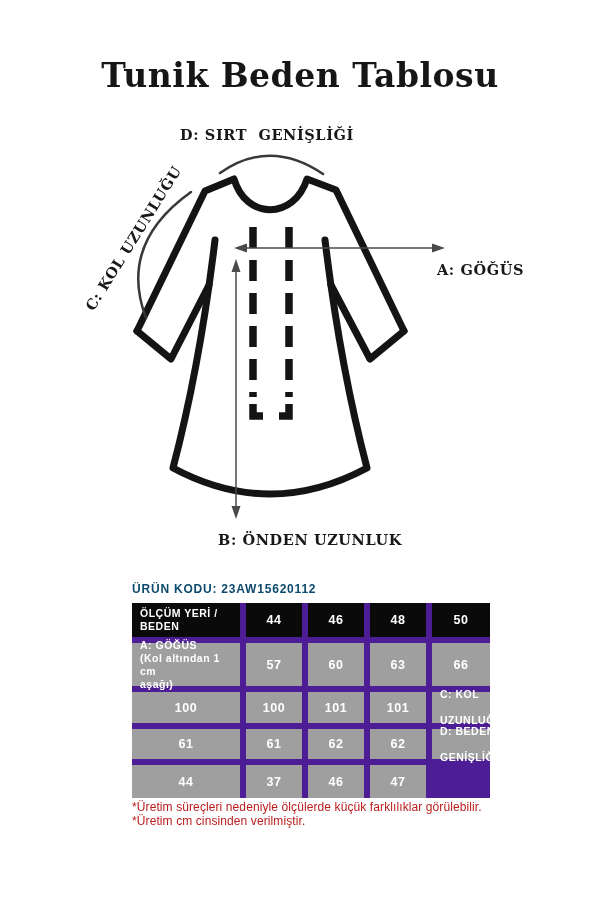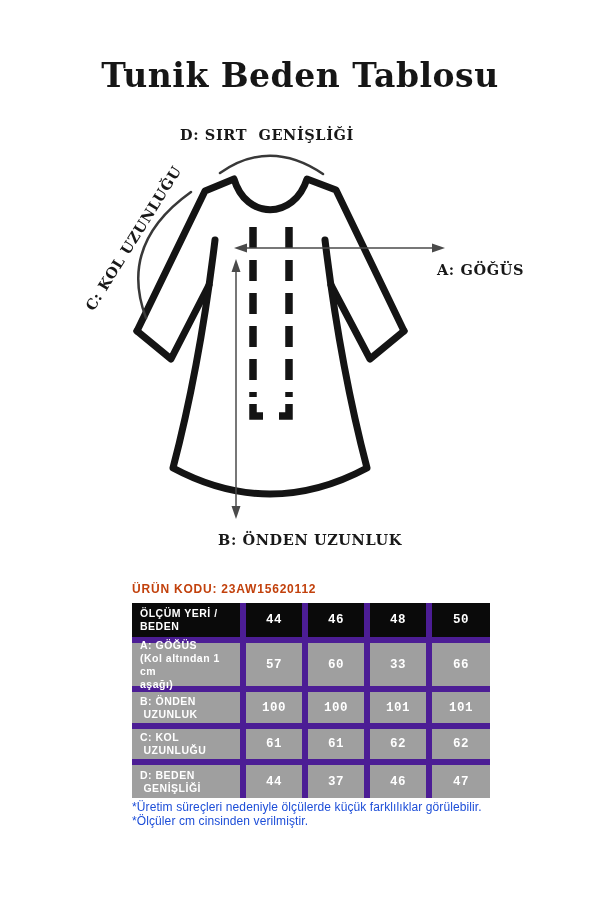--- a/index.html
+++ b/index.html
@@ -18,42 +18,42 @@
     font-family:"DejaVu Serif",serif;font-weight:bold;font-size:14.5px;
     letter-spacing:0.6px;color:#181818;white-space:pre;
   }
   .lbl-d{top:126px;left:100px;width:334px;text-align:center;}
   .lbl-a{top:261px;left:437px;}
   .lbl-b{top:531px;left:135px;width:350px;text-align:center;}
   .lbl-c{top:236px;left:53px;width:152px;text-align:center;
          transform:rotate(-58deg);transform-origin:center center;}
   .product-code{
     top:582px;left:132px;font-size:12px;font-weight:bold;
-    letter-spacing:0.8px;color:#c2410c;
+    letter-spacing:0.8px;color:#0c4a6e;
   }
   .product-code .code{margin-left:4px;}
   .size-table{
     top:603px;left:132px;display:grid;
     grid-template-columns:108px 56px 56px 56px 58px;
     grid-template-rows:34px 43px 31px 30px 33px;
     gap:6px;background:#4c1d95;
   }
   .t-cell{
     display:flex;align-items:center;color:#ffffff;font-weight:bold;
   }
   .t-head{background:#0a0a0a;}
   .t-body{background:#9f9f9f;}
   .t-label{
     justify-content:flex-start;padding:0 4px 0 8px;font-size:10.5px;
     letter-spacing:0.5px;line-height:13px;white-space:pre-wrap;
   }
-  .t-num{justify-content:center;font-size:12.5px;letter-spacing:0.5px;font-family:Liberation Mono, monospace;}
+  .t-num{justify-content:center;font-size:12.5px;letter-spacing:0.5px;}
   .footnotes{
     top:800px;left:132px;font-size:12px;line-height:14px;
-    color:#1d4ed8;letter-spacing:0.1px;
+    color:#b91c1c;letter-spacing:0.1px;
   }
 </style>
 </head>
 <body>
 
 <div class="abs page-title">Tunik Beden Tablosu</div>
 
 <svg class="abs diagram-svg" width="600" height="560" viewBox="0 0 600 560">
 
   <g stroke="#141414" stroke-width="7" fill="none" stroke-linejoin="round" stroke-linecap="round">
@@ -104,25 +104,23 @@
   <div class="t-cell t-head t-num">44</div>
   <div class="t-cell t-head t-num">46</div>
   <div class="t-cell t-head t-num">48</div>
   <div class="t-cell t-head t-num">50</div>
 
   <div class="t-cell t-body t-label">A: GÖĞÜS
 (Kol altından 1 cm
 aşağı)</div>
   <div class="t-cell t-body t-num">57</div>
   <div class="t-cell t-body t-num">60</div>
-  <div class="t-cell t-body t-num">33</div>
+  <div class="t-cell t-body t-num">63</div>
   <div class="t-cell t-body t-num">66</div>
 
-  <div class="t-cell t-body t-label">B: ÖNDEN
- UZUNLUK</div>
   <div class="t-cell t-body t-num">100</div>
   <div class="t-cell t-body t-num">100</div>
   <div class="t-cell t-body t-num">101</div>
   <div class="t-cell t-body t-num">101</div>
 
   <div class="t-cell t-body t-label">C: KOL
  UZUNLUĞU</div>
   <div class="t-cell t-body t-num">61</div>
   <div class="t-cell t-body t-num">61</div>
   <div class="t-cell t-body t-num">62</div>
@@ -131,14 +129,14 @@
   <div class="t-cell t-body t-label">D: BEDEN
  GENİŞLİĞİ</div>
   <div class="t-cell t-body t-num">44</div>
   <div class="t-cell t-body t-num">37</div>
   <div class="t-cell t-body t-num">46</div>
   <div class="t-cell t-body t-num">47</div>
 </div>
 
 <div class="abs footnotes">
   <div>*Üretim süreçleri nedeniyle ölçülerde küçük farklılıklar görülebilir.</div>
-  <div>*Ölçüler cm cinsinden verilmiştir.</div>
+  <div>*Üretim cm cinsinden verilmiştir.</div>
 </div>
 
 </body></html>

